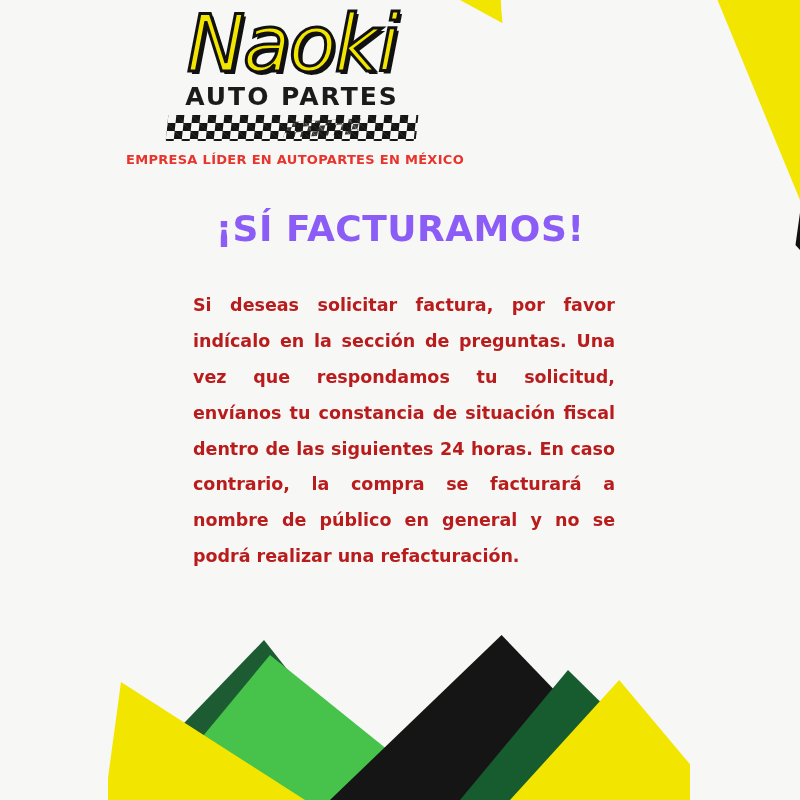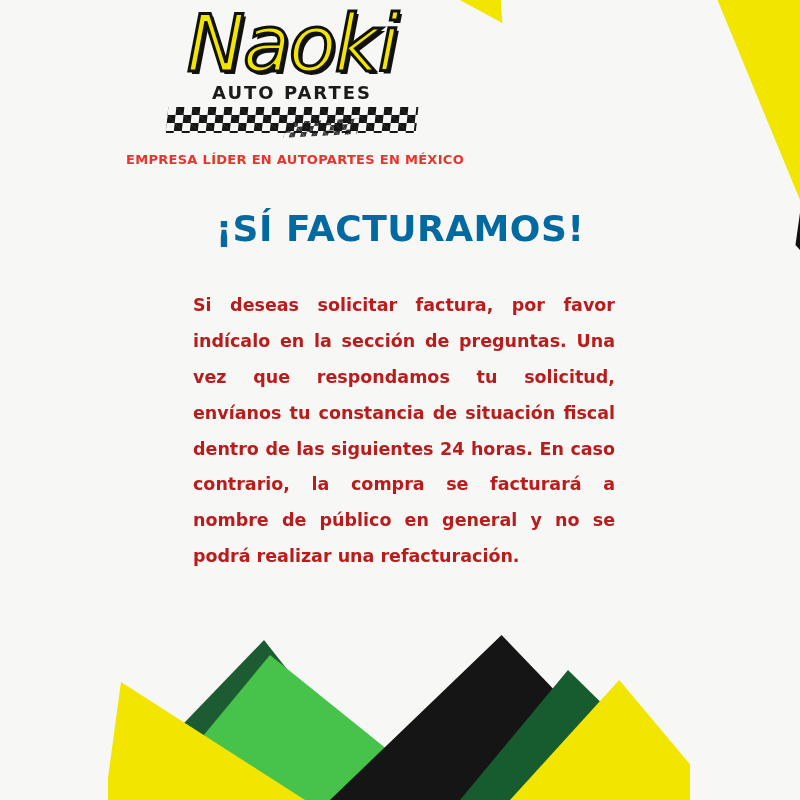--- a/index.html
+++ b/index.html
@@ -156,21 +156,21 @@
     letter-spacing: -2px;
     color: #f2e500;
     -webkit-text-stroke: 3px #111111;
     text-shadow: 3px 3px 0 #111111;
     line-height: 1.05;
     margin: 0;
     padding: 0;
   }
   .logo-sub {
     font-family: "DejaVu Sans", sans-serif;
-    font-size: 18px;
+    font-size: 25px;
     font-weight: bold;
     letter-spacing: 2px;
     color: #1b1b1b;
     margin-top: -4px;
   }
   .checker {
     margin: 4px auto 0 auto;
     width: 250px;
     height: 26px;
     transform: skewX(-6deg);
@@ -208,21 +208,21 @@
     letter-spacing: .3px;
   }
 
   
   .headline {
     position: absolute;
     top: 208px;
     left: 0;
     width: 800px;
     text-align: center;
-    color: #0369a1;
+    color: #8b5cf6;
     font-size: 36px;
     font-weight: bold;
     letter-spacing: .5px;
   }
   .body-text {
     position: absolute;
     top: 288px;
     left: 193px;
     width: 422px;
     color: #b91c1c;

